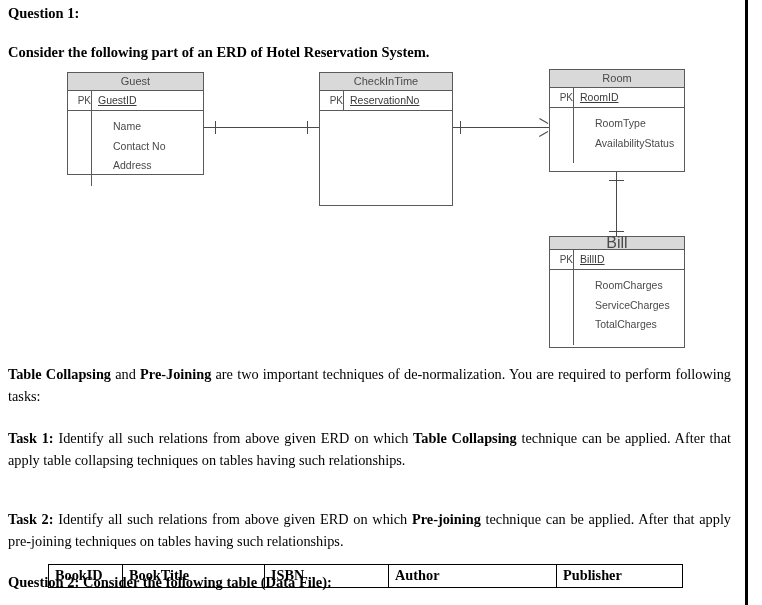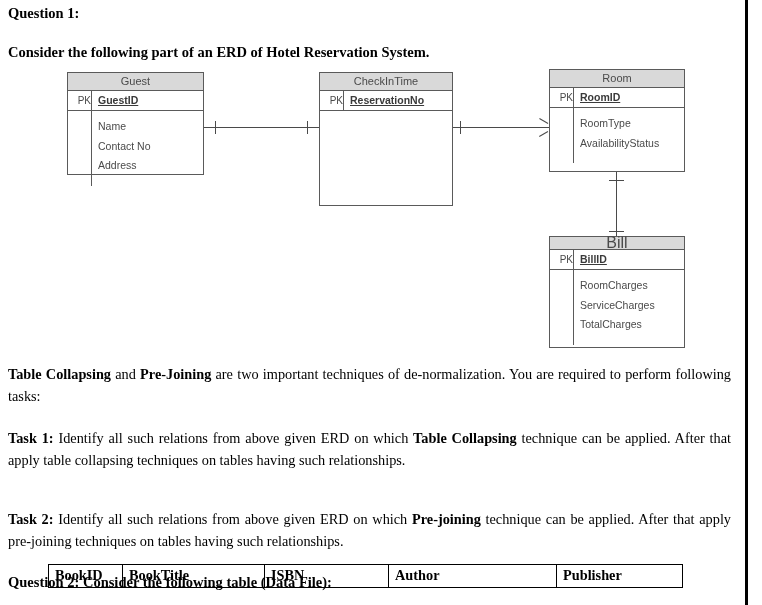--- a/index.html
+++ b/index.html
@@ -88,40 +88,41 @@
     font-size: 10px;
     color: #4a4a4a;
     line-height: 19px;
     text-align: right;
     box-sizing: border-box;
     flex: 0 0 24px;
   }
   .entity .pk-name {
     flex: 1 1 auto;
     font-size: 10.5px;
-    font-weight: bold;
+    font-weight: normal;
     color: #3a3a3a;
     line-height: 19px;
     padding-left: 6px;
     text-decoration: underline;
     box-sizing: border-box;
   }
   .entity .attr-body {
     display: flex;
   }
   .entity .attr-gutter {
     width: 24px;
     flex: 0 0 24px;
     border-right: 1.3px solid #5a5a5a;
     box-sizing: border-box;
   }
   .entity .attr-list {
     flex: 1 1 auto;
     padding: 6px 0 10px 6px;
     box-sizing: border-box;
+    margin-left: 15px;
   }
   .entity .attr {
     font-size: 10.5px;
     color: #4a4a4a;
     line-height: 19.5px;
     white-space: nowrap;
   }
 
   
   .line-h {

